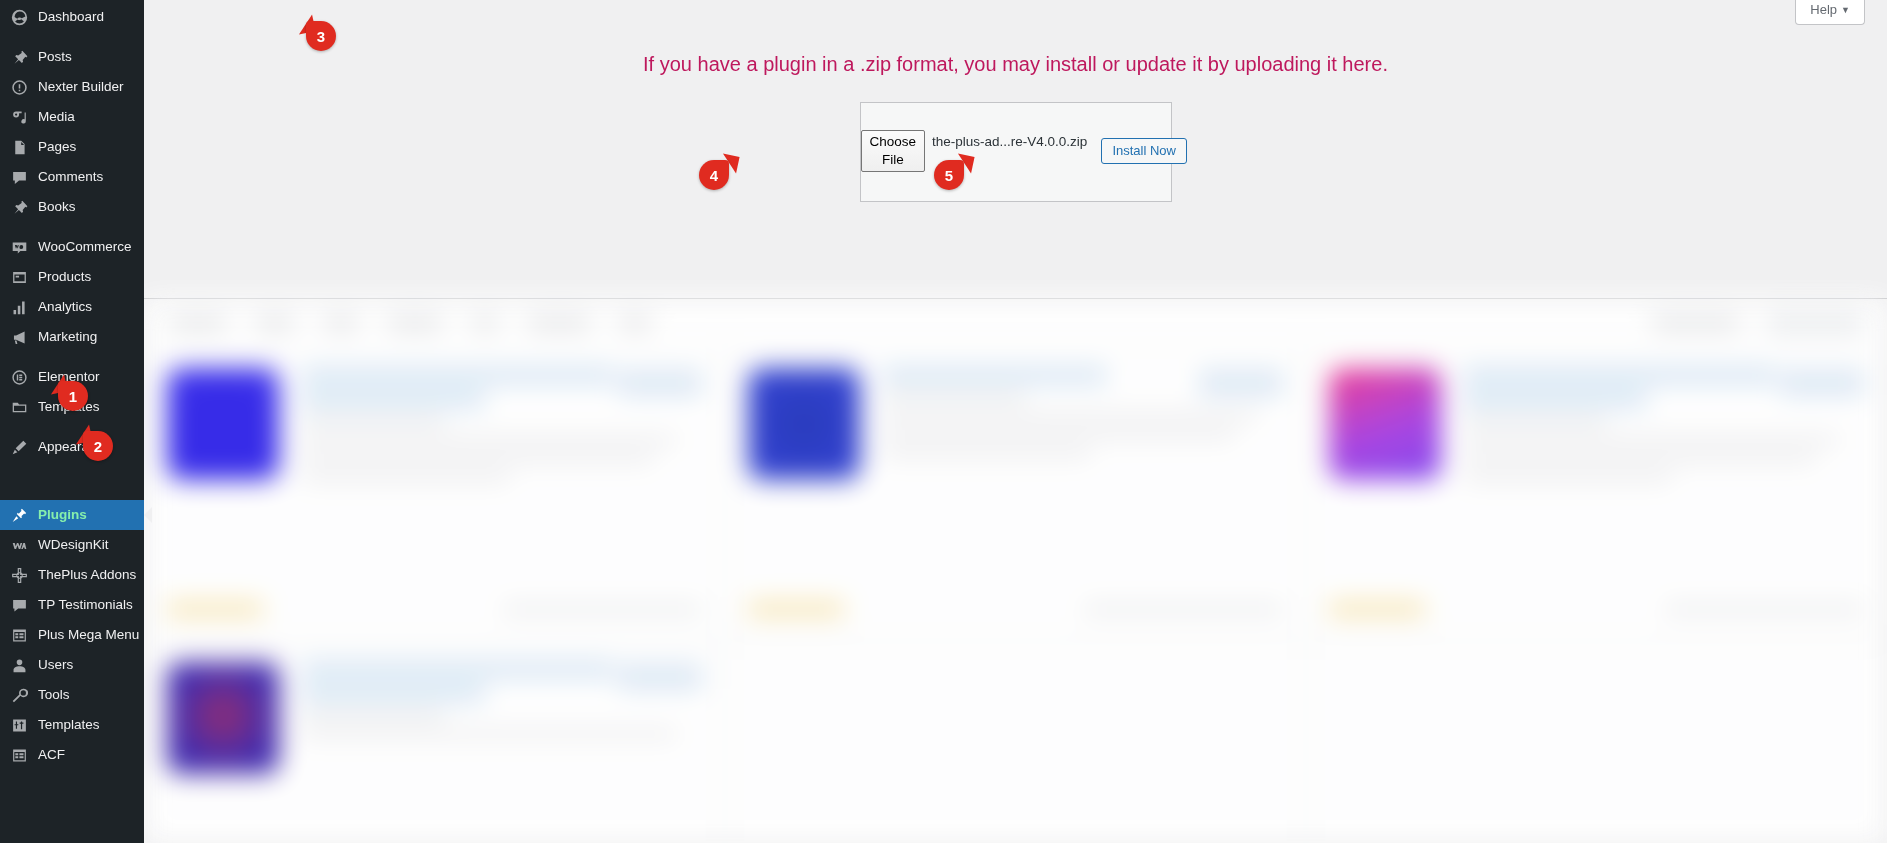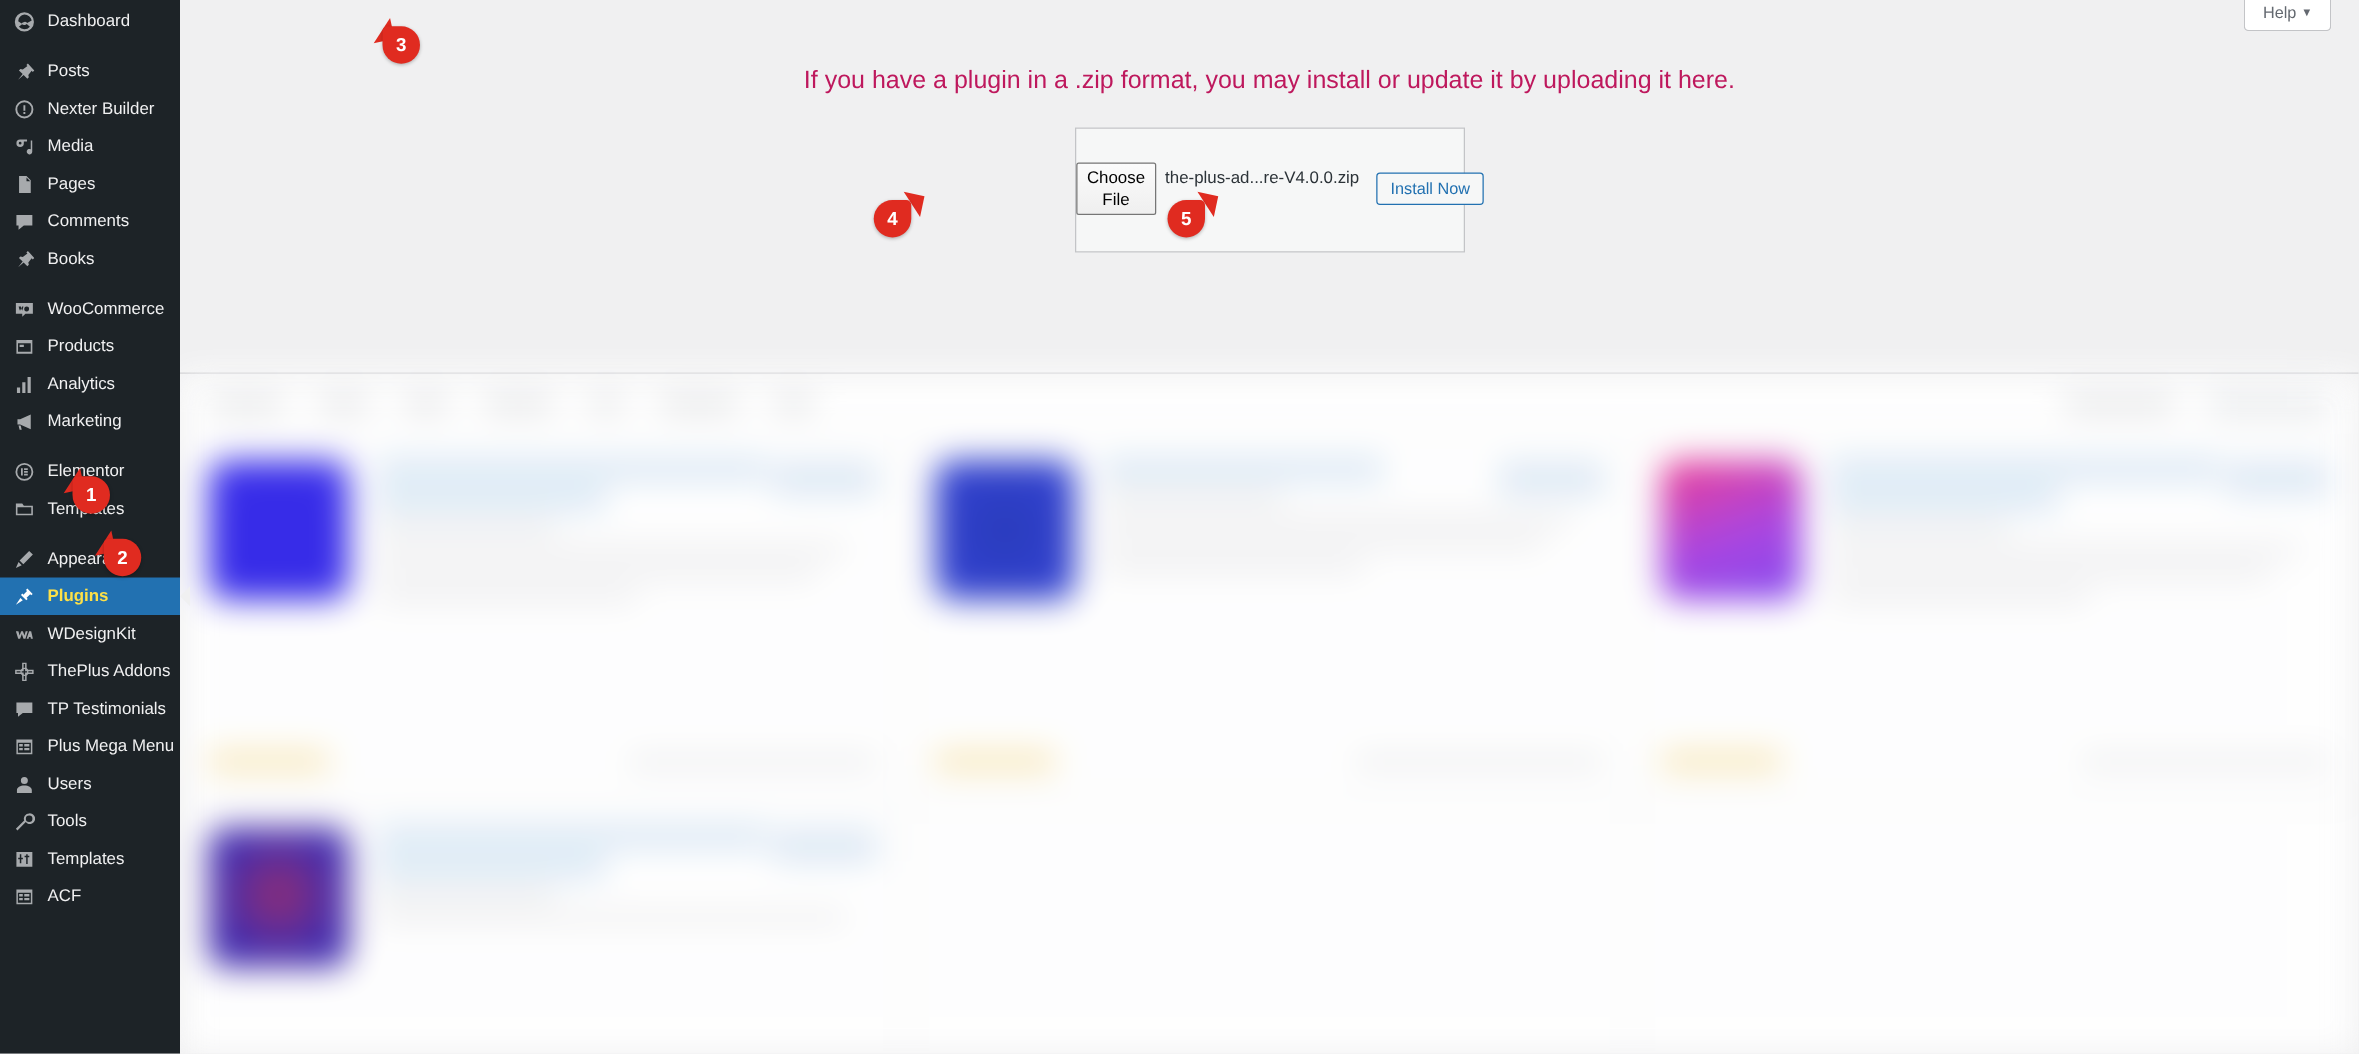--- a/index.html
+++ b/index.html
@@ -26,22 +26,23 @@
     height: 30px;
     padding-left: 9px;
     font-size: 13.5px;
     color: #f0f0f1;
     line-height: 1;
     position: relative;
   }
   .menu-item .mlabel { margin-left: 9px; white-space: nowrap; }
   .menu-item.current {
     background: #2271b1;
-    color: #fde047;
+    color: #86efac;
     font-weight: 600;
+    margin-top: 38px;
   }
   .menu-item.current::after {
     content: "";
     position: absolute;
     right: -8px; top: 50%;
     margin-top: -8px;
     border: 8px solid transparent;
     border-right-color: #f0f0f1;
   }
   .menu-gap { height: 10px; }

